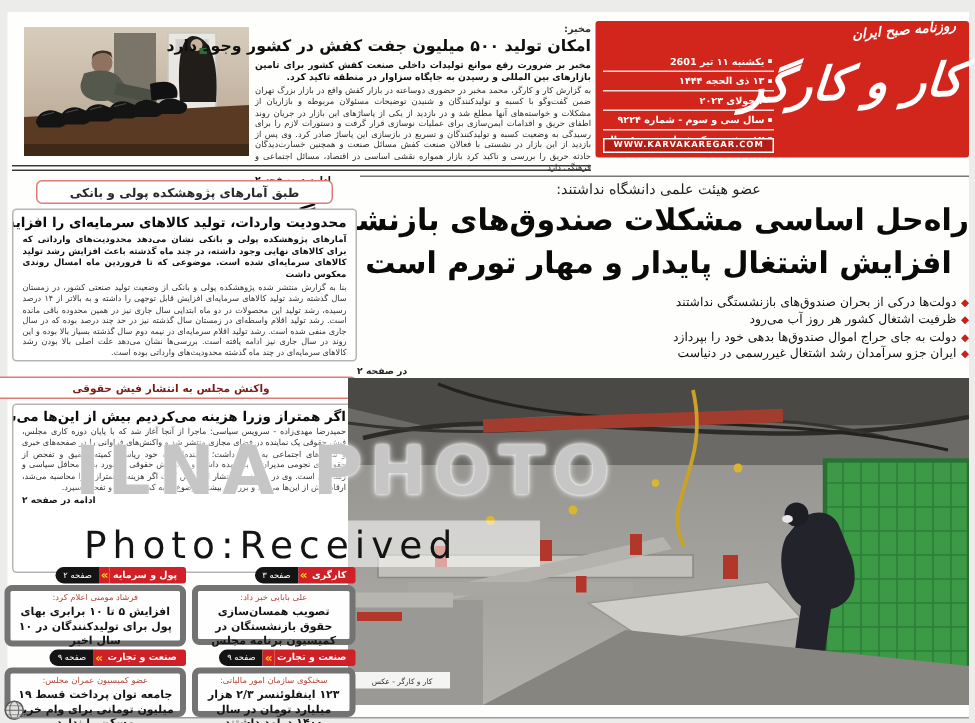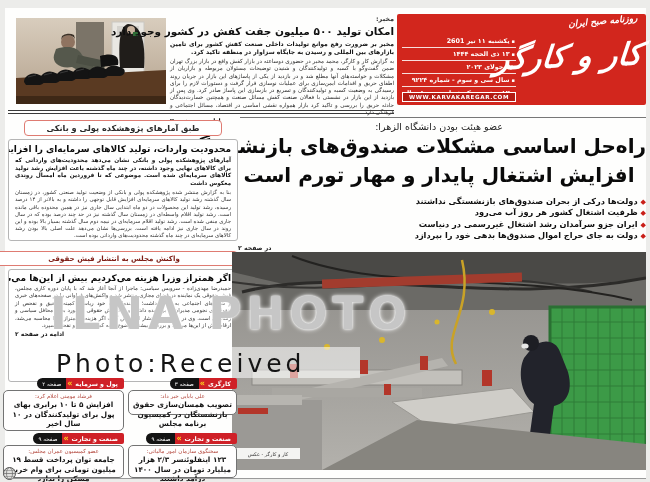--- a/index.html
+++ b/index.html
@@ -35,21 +35,21 @@
   .rule-a { position:absolute; left:8px; top:110px; width:386px; height:4px;
             border-top:1px solid #3a3a3a; border-bottom:1px solid #3a3a3a; }
   .rule-b { position:absolute; left:240px; top:117px; width:406px; border-top:1px solid #777; }
 
   
   .main-story { position:absolute; left:232px; top:121px; width:414px; height:131px; direction:rtl; }
   .ms-kicker { text-align:center; font-size:9.5px; color:#1e1e1e; }
   .ms-h { text-align:center; font-size:20px; font-weight:900; line-height:29px;
           color:#0a0a0a; white-space:nowrap; letter-spacing:-0.6px; }
   .ms-bullets { margin-top:6px; }
-  .ms-bullets div { text-align:right; font-size:8.2px; font-weight:700; line-height:10.4px; color:#101010; }
+  .ms-bullets div { text-align:right; font-size:8.2px; font-weight:400; line-height:10.4px; color:#101010; }
   .dia { color:#c9201a; font-size:7px; margin-left:3px; }
   .ms-ref { position:absolute; left:6px; bottom:1px; font-size:6.2px; font-weight:900; color:#222; }
 
   
   .art { position:absolute; left:8px; width:230px; direction:rtl; }
   .kbox { margin:0 auto; border:1px solid #df7b72; border-radius:4px; background:#fff;
           text-align:center; font-weight:900; color:#2a2a2a; padding:2px 4px; }
   .kbox.one { width:198px; font-size:8.2px; }
   .kbox.two { width:248px; font-size:7.1px; line-height:9px; color:#7c1d15; }
   .abox { margin-top:3px; border:1px solid #b5b5b5; border-radius:3px; background:#fff;
@@ -75,21 +75,21 @@
   
   .bbox { position:absolute; direction:rtl; }
   .ribbon { display:flex; direction:ltr; justify-content:flex-end; height:11px; }
   .ribbon .pg { background:#141414; color:#fff; font-size:5.6px; padding:0 5px;
                 border-radius:6px 0 0 6px; display:flex; align-items:center; white-space:nowrap; }
   .ribbon .chev { background:#cf2027; color:#ffd21e; font-size:8px; font-weight:bold;
                   display:flex; align-items:center; padding:0 1px; }
   .ribbon .sec { background:#cf2027; color:#fff; font-size:6.3px; font-weight:bold;
                  padding:0 6px 0 2px; display:flex; align-items:center;
                  border-radius:0 2px 2px 0; white-space:nowrap; }
-  .bcard { border:1px solid #737373; border-radius:5px; background:#fffefe;
+  .bcard { border:4px solid #737373; border-radius:5px; background:#fffefe;
            margin-top:1px; padding:2px 3px; }
   .b-kick { font-size:5.6px; color:#b3463c; text-align:center; white-space:nowrap; overflow:hidden; }
   .b-head { font-size:7.3px; font-weight:900; color:#141414; text-align:center;
             line-height:9.6px; margin-top:1px; }
 
   .bottom-rule { position:absolute; left:8px; top:478px; width:638px; border-top:1px solid #9a9a9a; }
   .emblem { position:absolute; left:2px; top:466px; width:15px; height:15px; }
 </style>
 </head>
 <body>
@@ -151,28 +151,28 @@
     <div class="ts-kicker">مخبر:</div>
     <div class="ts-head">امکان تولید ۵۰۰ میلیون جفت کفش در کشور وجود دارد</div>
     <div class="ts-lead">مخبر بر ضرورت رفع موانع تولیدات داخلی صنعت کفش کشور برای تامین بازارهای بین المللی و رسیدن به جایگاه سزاوار در منطقه تاکید کرد.</div>
     <div class="ts-body">به گزارش کار و کارگر، محمد مخبر در حضوری دوساعته در بازار کفش واقع در بازار بزرگ تهران ضمن گفت‌وگو با کسبه و تولیدکنندگان و شنیدن توضیحات مسئولان مربوطه و بازاریان از مشکلات و خواسته‌های آنها مطلع شد و در بازدید از یکی از پاساژهای این بازار در جریان روند اطفای حریق و اقدامات ایمن‌سازی برای عملیات نوسازی قرار گرفت و دستورات لازم را برای رسیدگی به وضعیت کسبه و تولیدکنندگان و تسریع در بازسازی این پاساژ صادر کرد. وی پس از بازدید از این بازار در نشستی با فعالان صنعت کفش مسائل صنعت و همچنین خسارت‌دیدگان حادثه حریق را بررسی و تاکید کرد بازار همواره نقشی اساسی در اقتصاد، مسائل اجتماعی و فرهنگی دارد</div>
     <div class="ts-more">ادامه در صفحه ۲</div>
   </section>
   <div class="rule-a"></div>
   <div class="rule-b"></div>
 
   <section class="main-story">
-    <div class="ms-kicker">عضو هیئت بودن دانشگاه الزهرا:</div>
+    <div class="ms-kicker">عضو هیئت علمی دانشگاه نداشتند:</div>
     <div class="ms-h">راه‌حل اساسی مشکلات صندوق‌های بازنشستگی</div>
     <div class="ms-h">افزایش اشتغال پایدار و مهار تورم است</div>
     <div class="ms-bullets">
       <div><span class="dia">◆</span><span>دولت‌ها درکی از بحران صندوق‌های بازنشستگی نداشتند</span></div>
       <div><span class="dia">◆</span><span>ظرفیت اشتغال کشور هر روز آب می‌رود</span></div>
+      <div><span class="dia">◆</span><span>دولت به جای حراج اموال صندوق‌ها بدهی خود را بپردازد</span></div>
       <div><span class="dia">◆</span><span>ایران جزو سرآمدان رشد اشتغال غیررسمی در دنیاست</span></div>
-      <div><span class="dia">◆</span><span>دولت به جای حراج اموال صندوق‌ها بدهی خود را بپردازد</span></div>
     </div>
     <div class="ms-ref">در صفحه ۲</div>
   </section>
 
   <section class="art" style="top:120px;">
     <div class="kbox one">طبق آمارهای پژوهشکده پولی و بانکی</div>
     <div class="abox" style="height:102px;">
       <div class="a-h">محدودیت واردات، تولید کالاهای سرمایه‌ای را افزایش داد</div>
       <div class="a-lead">آمارهای پژوهشکده پولی و بانکی نشان می‌دهد محدودیت‌های وارداتی که برای کالاهای نهایی وجود داشته، در چند ماه گذشته باعث افزایش رشد تولید کالاهای سرمایه‌ای شده است. موضوعی که تا فروردین ماه امسال روندی معکوس داشت</div>
       <div class="a-body">بنا به گزارش منتشر شده پژوهشکده پولی و بانکی از وضعیت تولید صنعتی کشور، در زمستان سال گذشته رشد تولید کالاهای سرمایه‌ای افزایش قابل توجهی را داشته و به بالاتر از ۱۴ درصد رسیده، رشد تولید این محصولات در دو ماه ابتدایی سال جاری نیز در همین محدوده باقی مانده است. رشد تولید اقلام واسطه‌ای در زمستان سال گذشته نیز در حد چند درصد بوده که در سال جاری منفی شده است. رشد تولید اقلام سرمایه‌ای در نیمه دوم سال گذشته بسیار بالا بوده و این روند در سال جاری نیز ادامه یافته است. بررسی‌ها نشان می‌دهد علت اصلی بالا بودن رشد کالاهای سرمایه‌ای در چند ماه گذشته محدودیت‌های وارداتی بوده است.</div>
@@ -271,21 +271,21 @@
       <div class="b-head">افزایش ۵ تا ۱۰ برابری بهای پول برای تولیدکنندگان در ۱۰ سال اخیر</div>
     </div>
   </section>
 
   <section class="bbox" style="left:128px; top:378px; width:109px;">
     <div class="ribbon">
       <span class="pg">صفحه ۳</span>
       <span class="chev">«</span>
       <span class="sec">کارگری</span>
     </div>
-    <div class="bcard" style="height:25px;">
+    <div class="bcard" style="height:40px;">
       <div class="b-kick">علی بابایی خبر داد:</div>
       <div class="b-head">تصویب همسان‌سازی حقوق بازنشستگان در کمیسیون برنامه مجلس</div>
     </div>
   </section>
 
   <section class="bbox" style="left:3px; top:433px; width:121px;">
     <div class="ribbon">
       <span class="pg">صفحه ۹</span>
       <span class="chev">«</span>
       <span class="sec">صنعت و تجارت</span>

